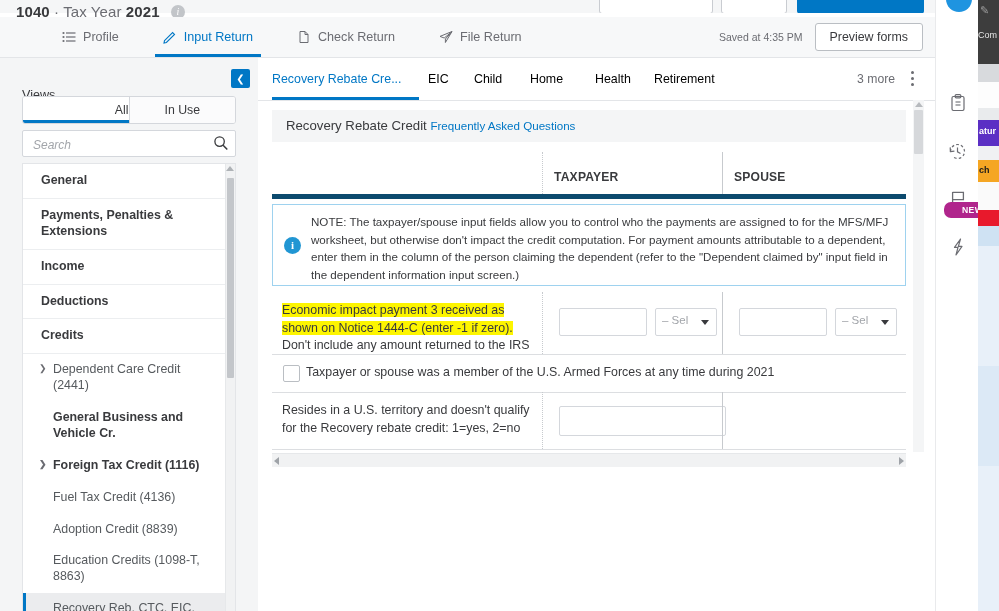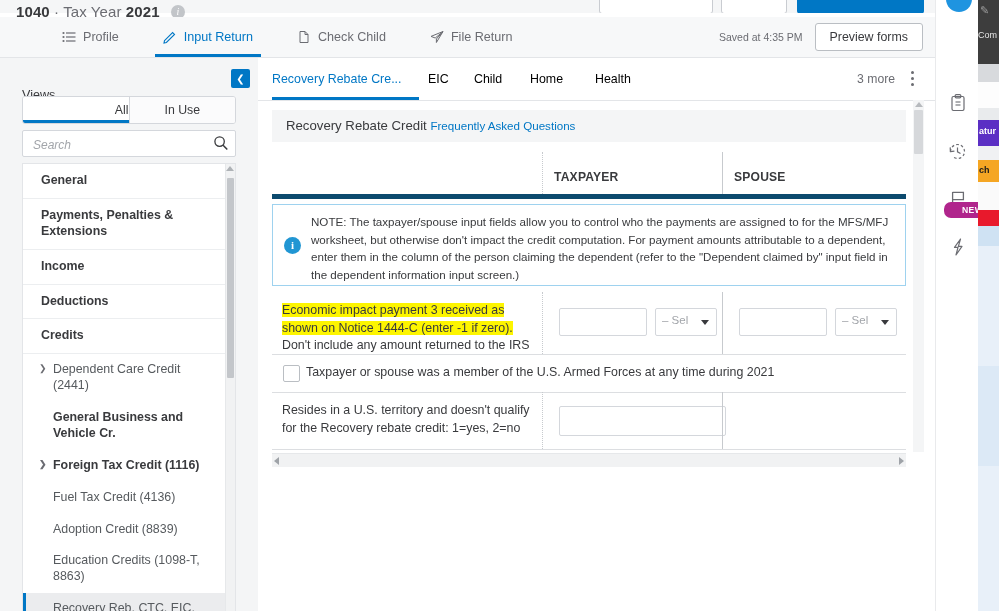--- a/index.html
+++ b/index.html
@@ -200,21 +200,21 @@
         <span>Input Return</span>
       </div>
 
       <div class="nav-item">
         <span class="ico">
           <svg width="14" height="14" viewBox="0 0 14 14">
               <path d="M3 1.5 h5 l3 3 v8 h-8 Z" fill="none" stroke="#6b6c72" stroke-width="1"></path>
               <path d="M8 1.5 v3 h3" fill="none" stroke="#6b6c72" stroke-width="1"></path>
             </svg>
         </span>
-        <span>Check Child</span>
+        <span>Check Return</span>
       </div>
 
       <div class="nav-item">
         <span class="ico">
           <svg width="14" height="14" viewBox="0 0 14 14">
               <path d="M13 1.5 L1 6.4 L5.2 8 L12.8 1.8 L6.4 9 L6.4 12.5 Z" fill="none" stroke="#6b6c72" stroke-width="1" stroke-linejoin="round"></path>
             </svg>
         </span>
         <span>File Return</span>
       </div>
@@ -287,20 +287,23 @@
           <span>EIC</span>
         </div>
       <div class="tab" style="left:216px;">
           <span>Child</span>
         </div>
       <div class="tab" style="left:272px;">
           <span>Home</span>
         </div>
       <div class="tab" style="left:337px;">
           <span>Health</span>
+        </div>
+      <div class="tab" style="left:396px;">
+          <span>Retirement</span>
         </div>
       <div class="tab-more">3 more</div>
       <div class="kebab">
           <i></i>
           <i></i>
           <i></i>
         </div>
     </div>
 
     <div class="banner">

